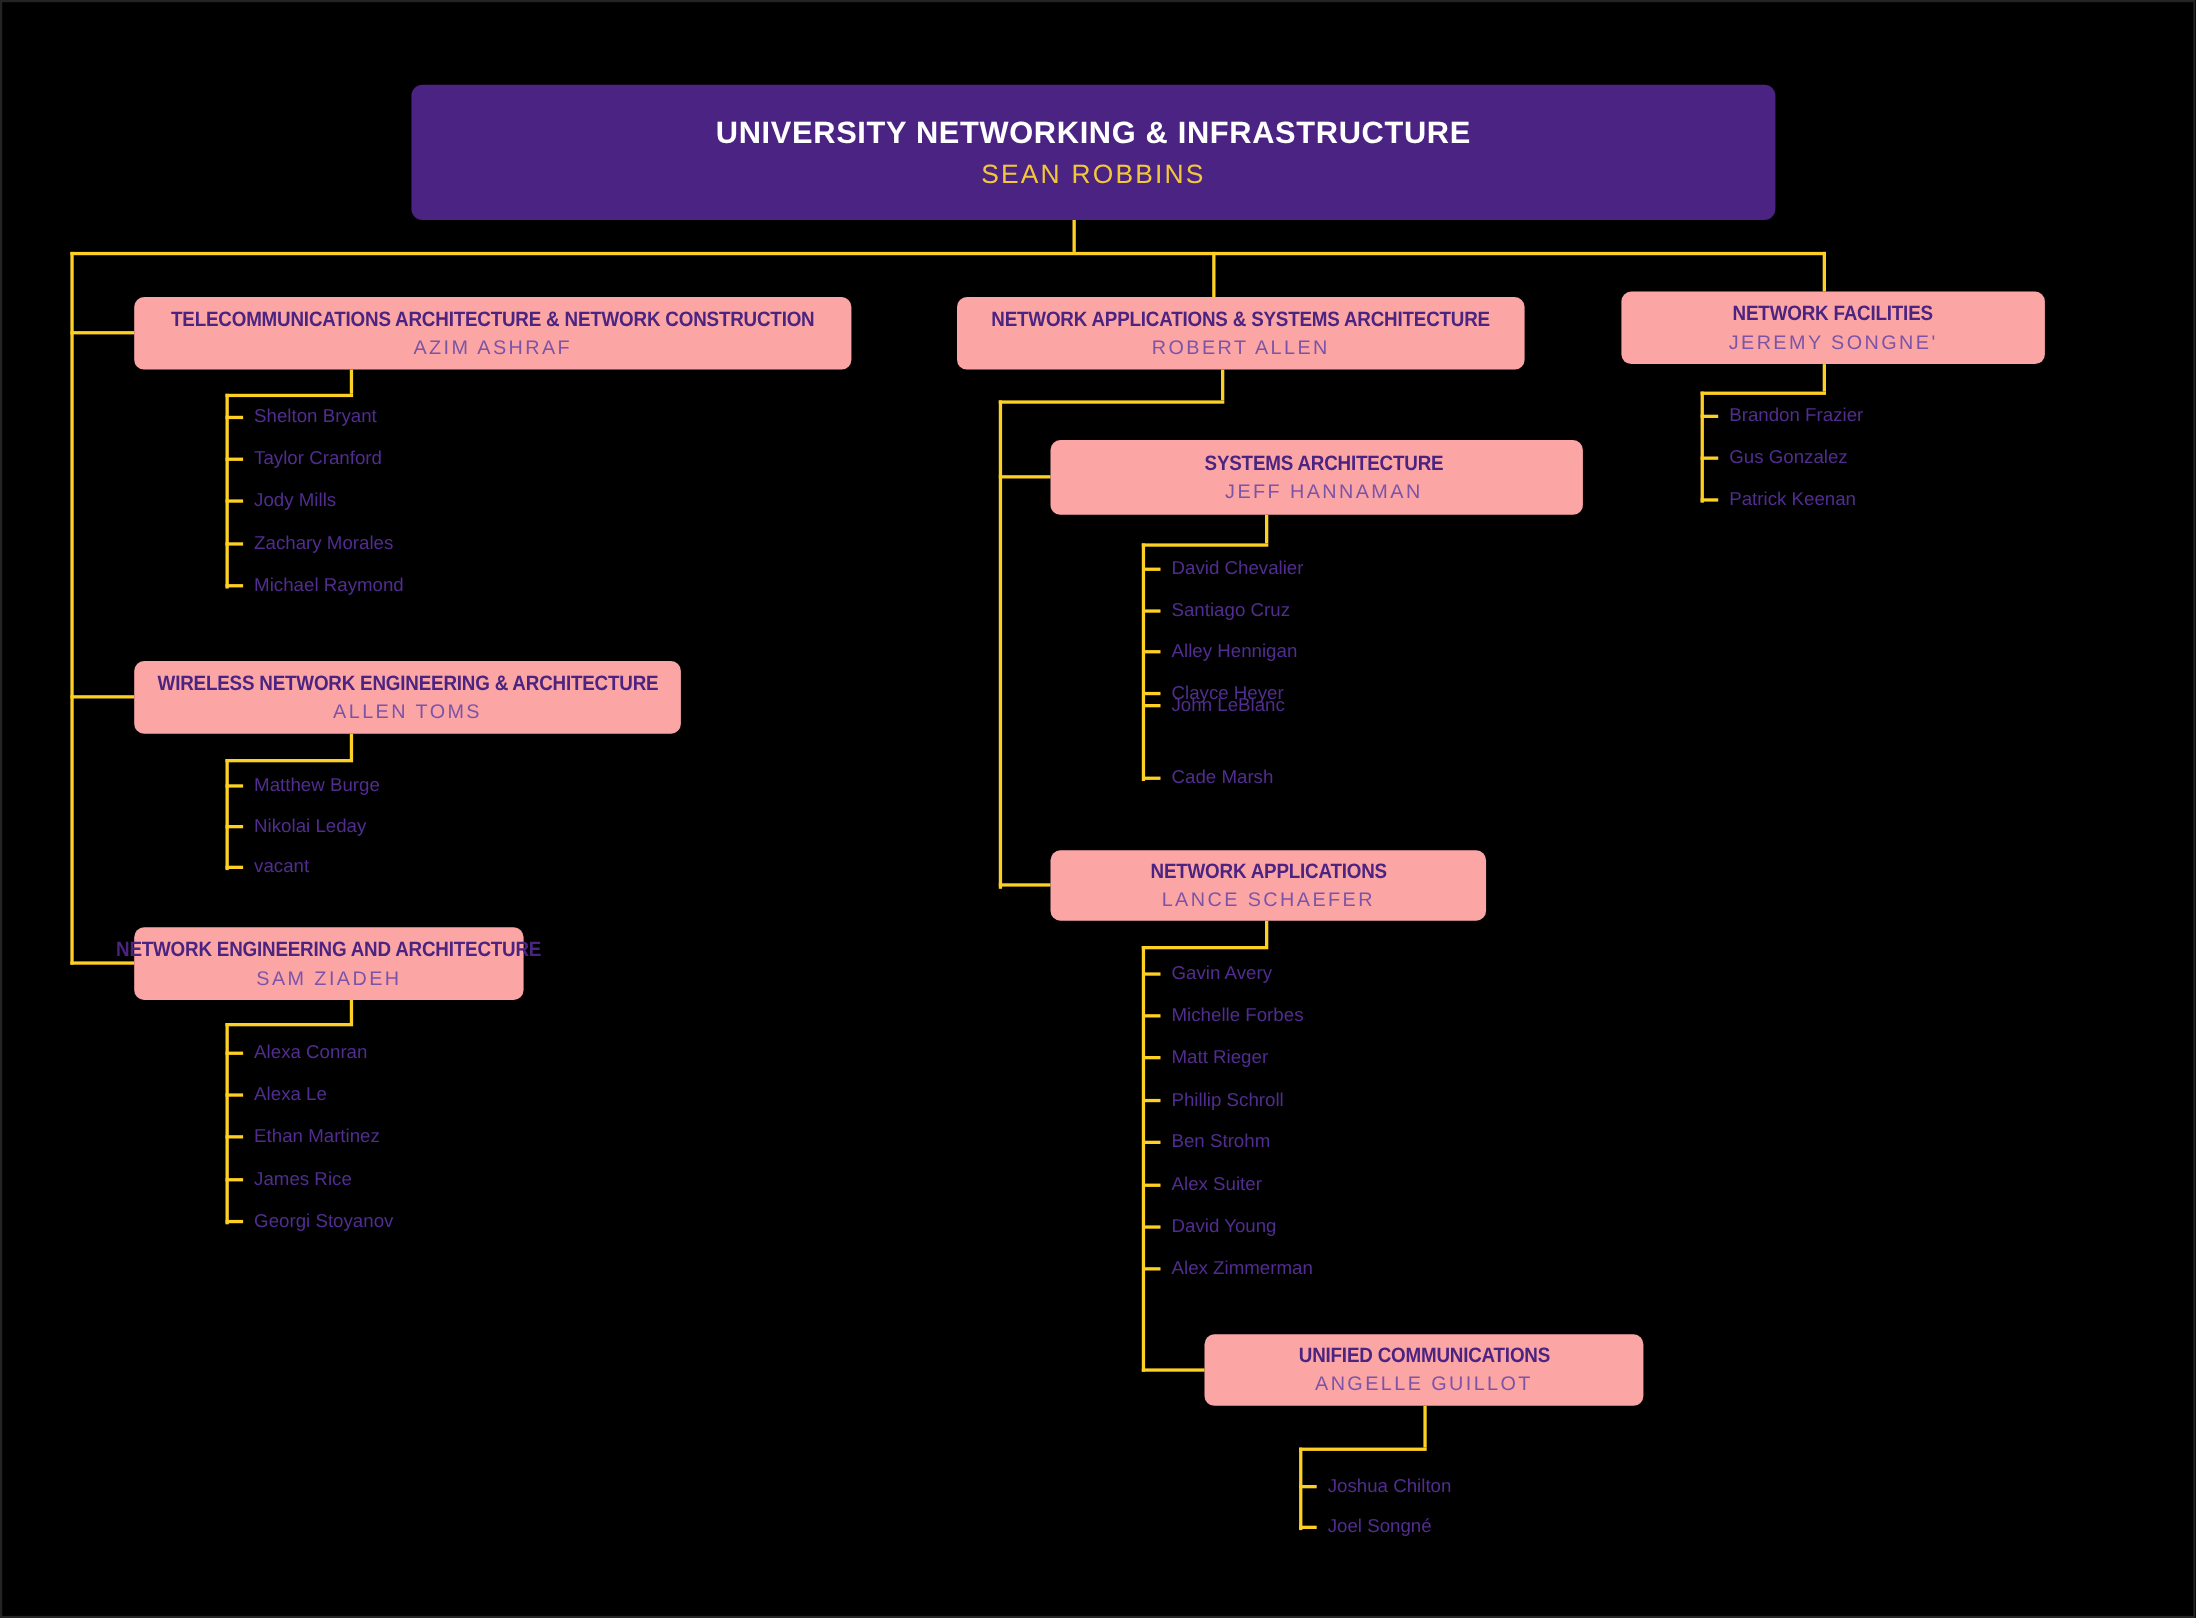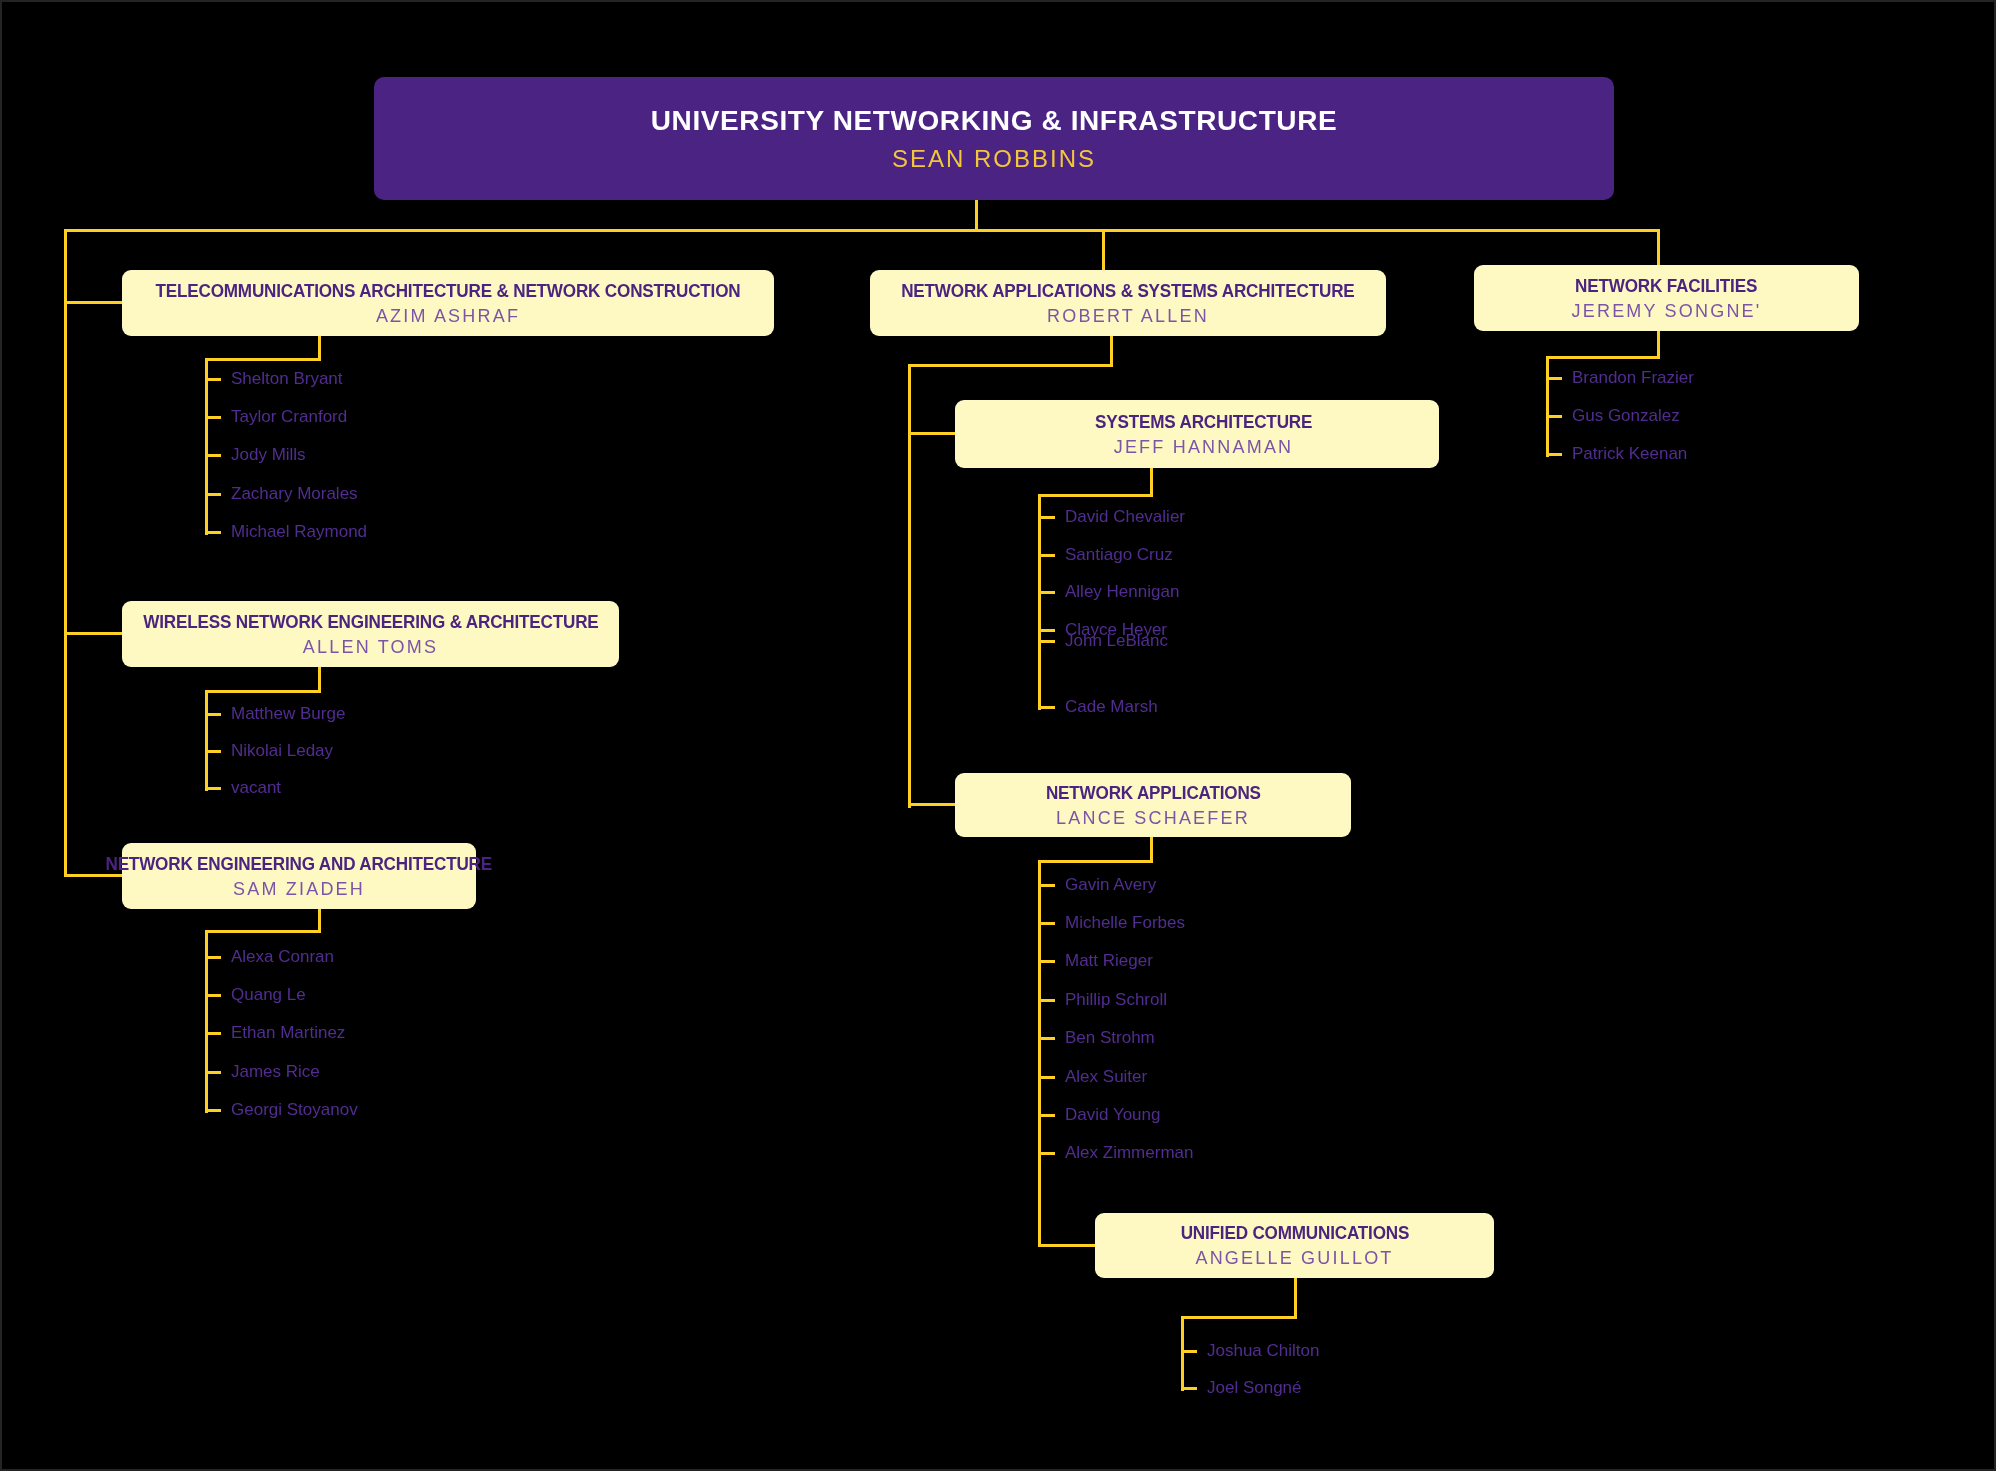--- a/index.html
+++ b/index.html
@@ -20,21 +20,21 @@
   .root-box{
     position:absolute;left:372px;top:75px;width:1240px;height:123px;
     background:#4A2383;border-radius:10px;
     display:flex;flex-direction:column;align-items:center;justify-content:center;
     text-align:center;
   }
   .root-title{color:#FFFFFF;font-weight:bold;font-size:28px;letter-spacing:.6px;white-space:nowrap;}
   .root-manager{color:#F3C73B;font-size:24px;letter-spacing:2px;margin-top:8px;white-space:nowrap;}
   
   .dept{
-    position:absolute;background:#fef9c3;border-radius:9px;
+    position:absolute;background:#fca5a5;border-radius:9px;
     display:flex;flex-direction:column;align-items:center;justify-content:center;
     text-align:center;
   }
   .dept-title{
     color:#4A2480;font-weight:bold;font-size:19px;letter-spacing:-.2px;
     white-space:nowrap;transform:scaleX(.9);transform-origin:center;
   }
   .dept-manager{
     color:#7B54A8;font-size:18px;letter-spacing:2.2px;margin-top:4px;white-space:nowrap;
   }
@@ -146,21 +146,21 @@
   <div class="member" style="left:229px;top:405px;">Taylor Cranford</div>
   <div class="member" style="left:229px;top:443px;">Jody Mills</div>
   <div class="member" style="left:229px;top:482px;">Zachary Morales</div>
   <div class="member" style="left:229px;top:520px;">Michael Raymond</div>
 
   <div class="member" style="left:229px;top:702px;">Matthew Burge</div>
   <div class="member" style="left:229px;top:739px;">Nikolai Leday</div>
   <div class="member" style="left:229px;top:776px;">vacant</div>
 
   <div class="member" style="left:229px;top:945px;">Alexa Conran</div>
-  <div class="member" style="left:229px;top:983px;">Quang Le</div>
+  <div class="member" style="left:229px;top:983px;">Alexa Le</div>
   <div class="member" style="left:229px;top:1021px;">Ethan Martinez</div>
   <div class="member" style="left:229px;top:1060px;">James Rice</div>
   <div class="member" style="left:229px;top:1098px;">Georgi Stoyanov</div>
 
   <div class="member" style="left:1063px;top:505px;">David Chevalier</div>
   <div class="member" style="left:1063px;top:543px;">Santiago Cruz</div>
   <div class="member" style="left:1063px;top:580px;">Alley Hennigan</div>
   <div class="member" style="left:1063px;top:618px;">Clayce Heyer</div>
   <div class="member" style="left:1063px;top:629px;">John LeBlanc</div>
   <div class="member" style="left:1063px;top:695px;">Cade Marsh</div>

